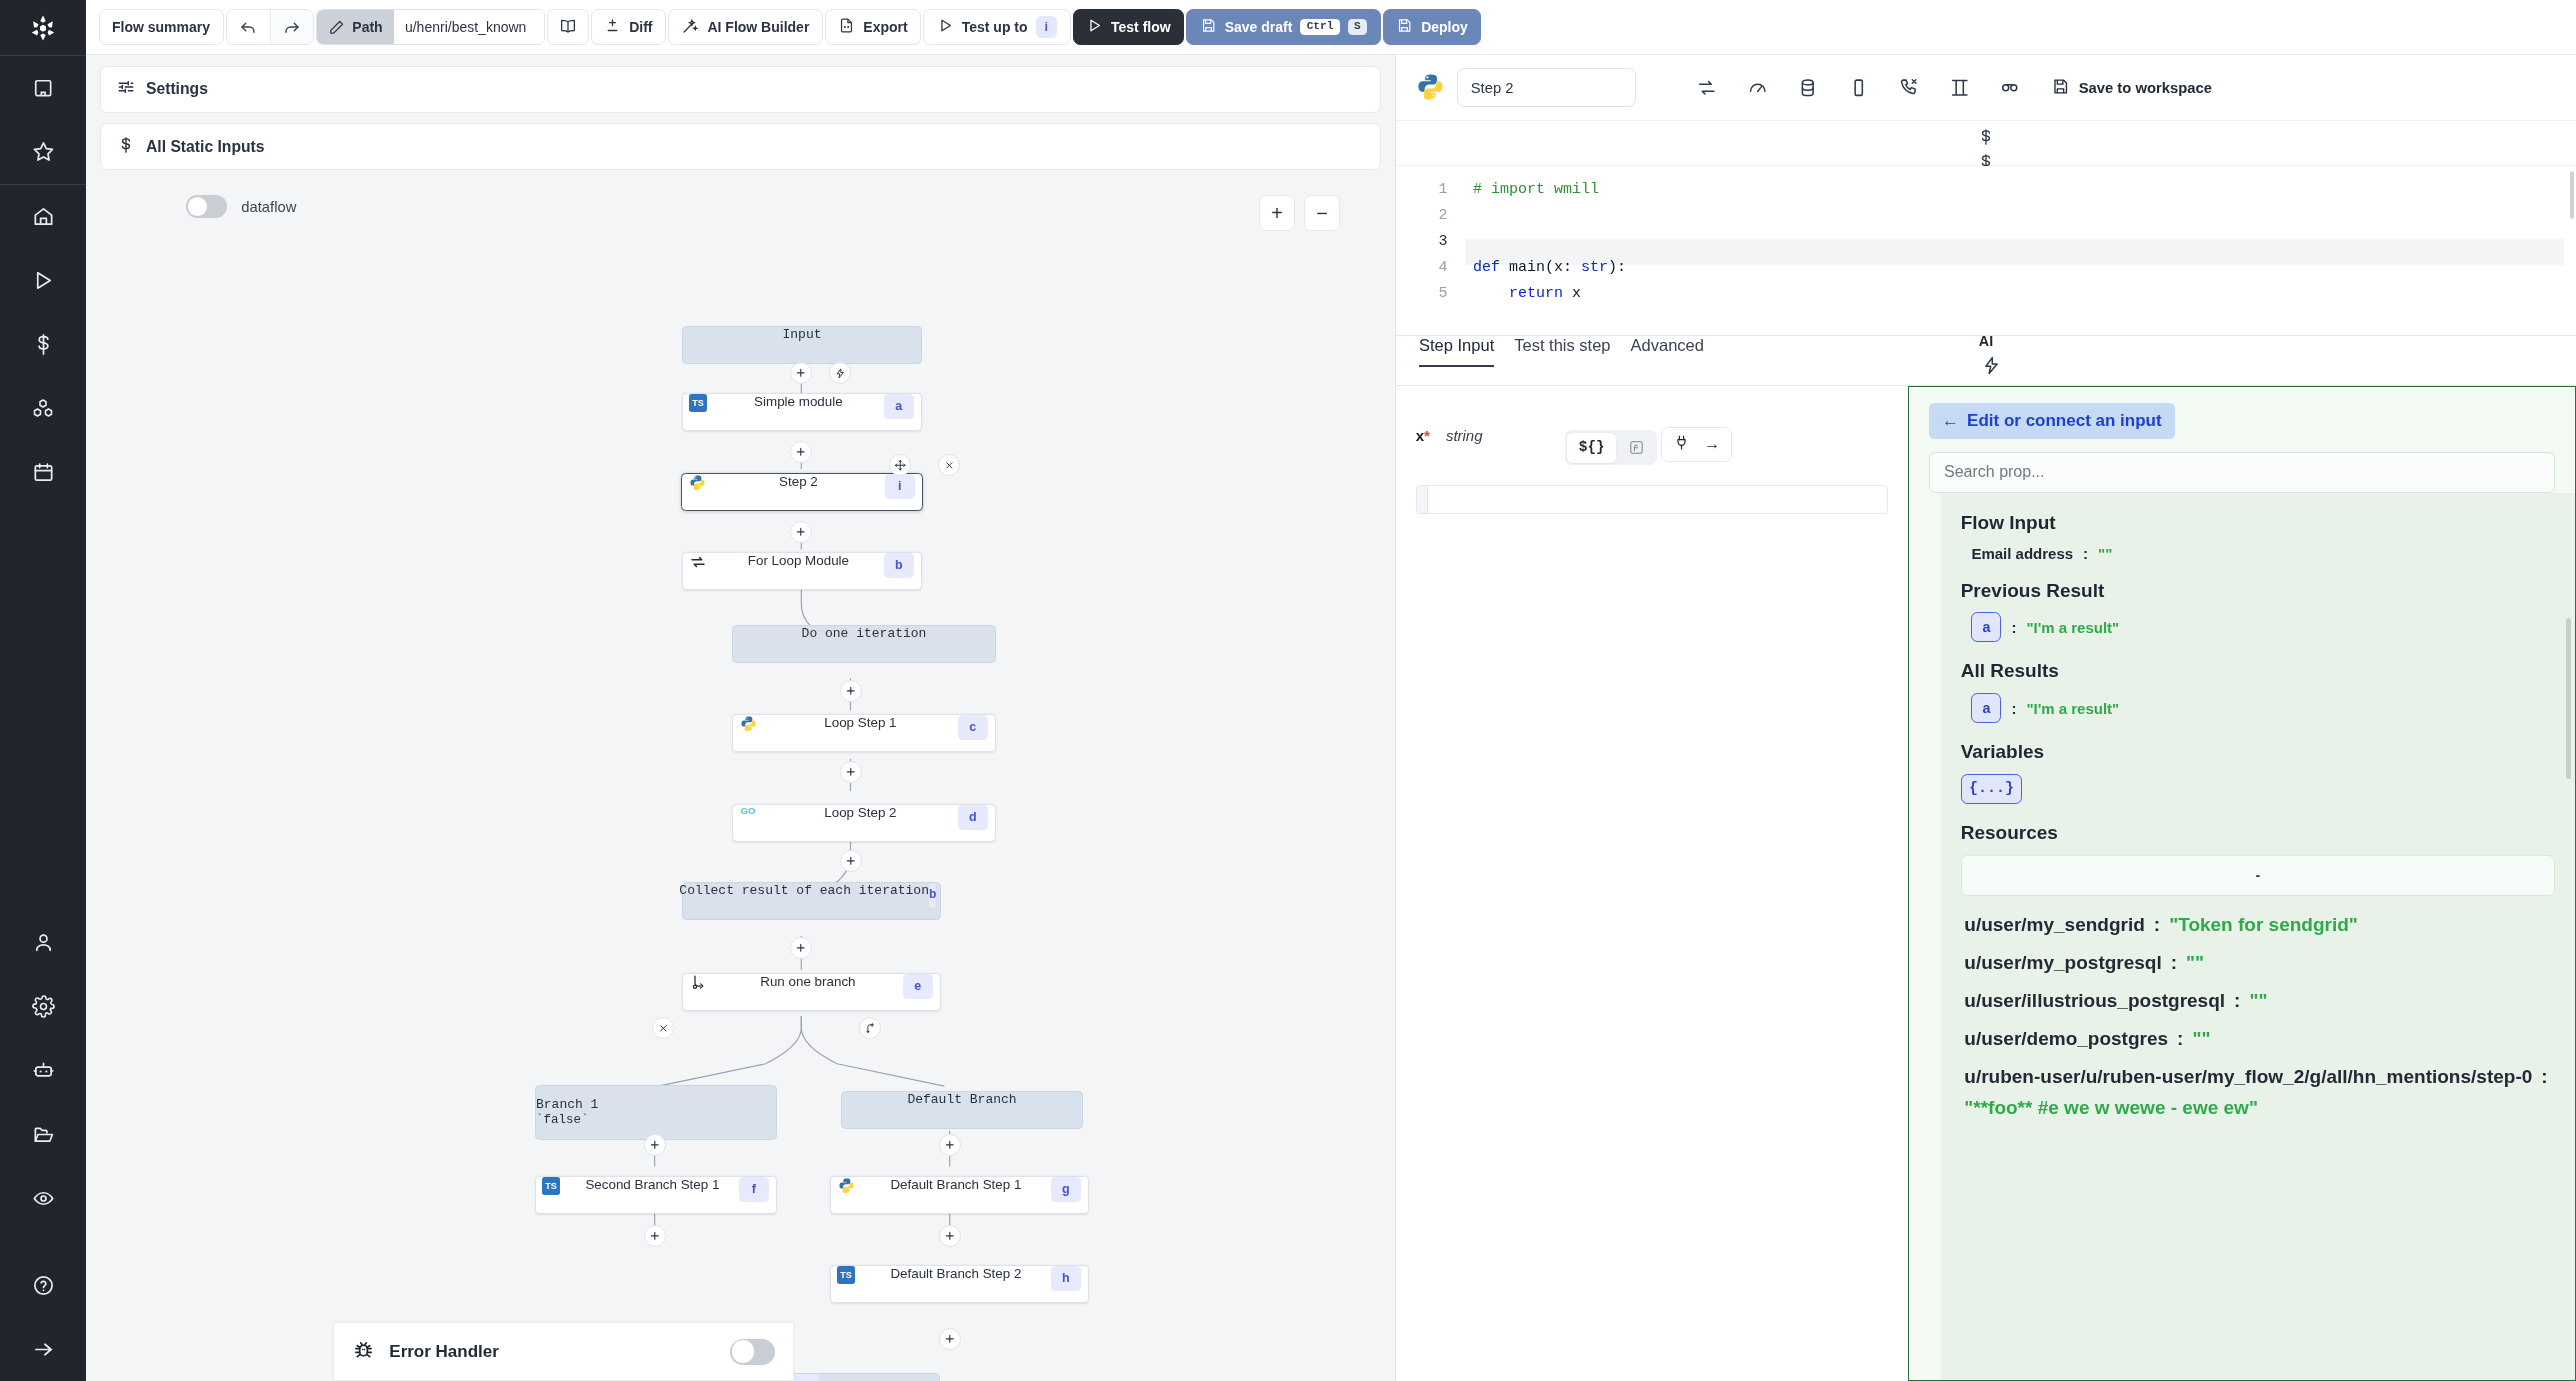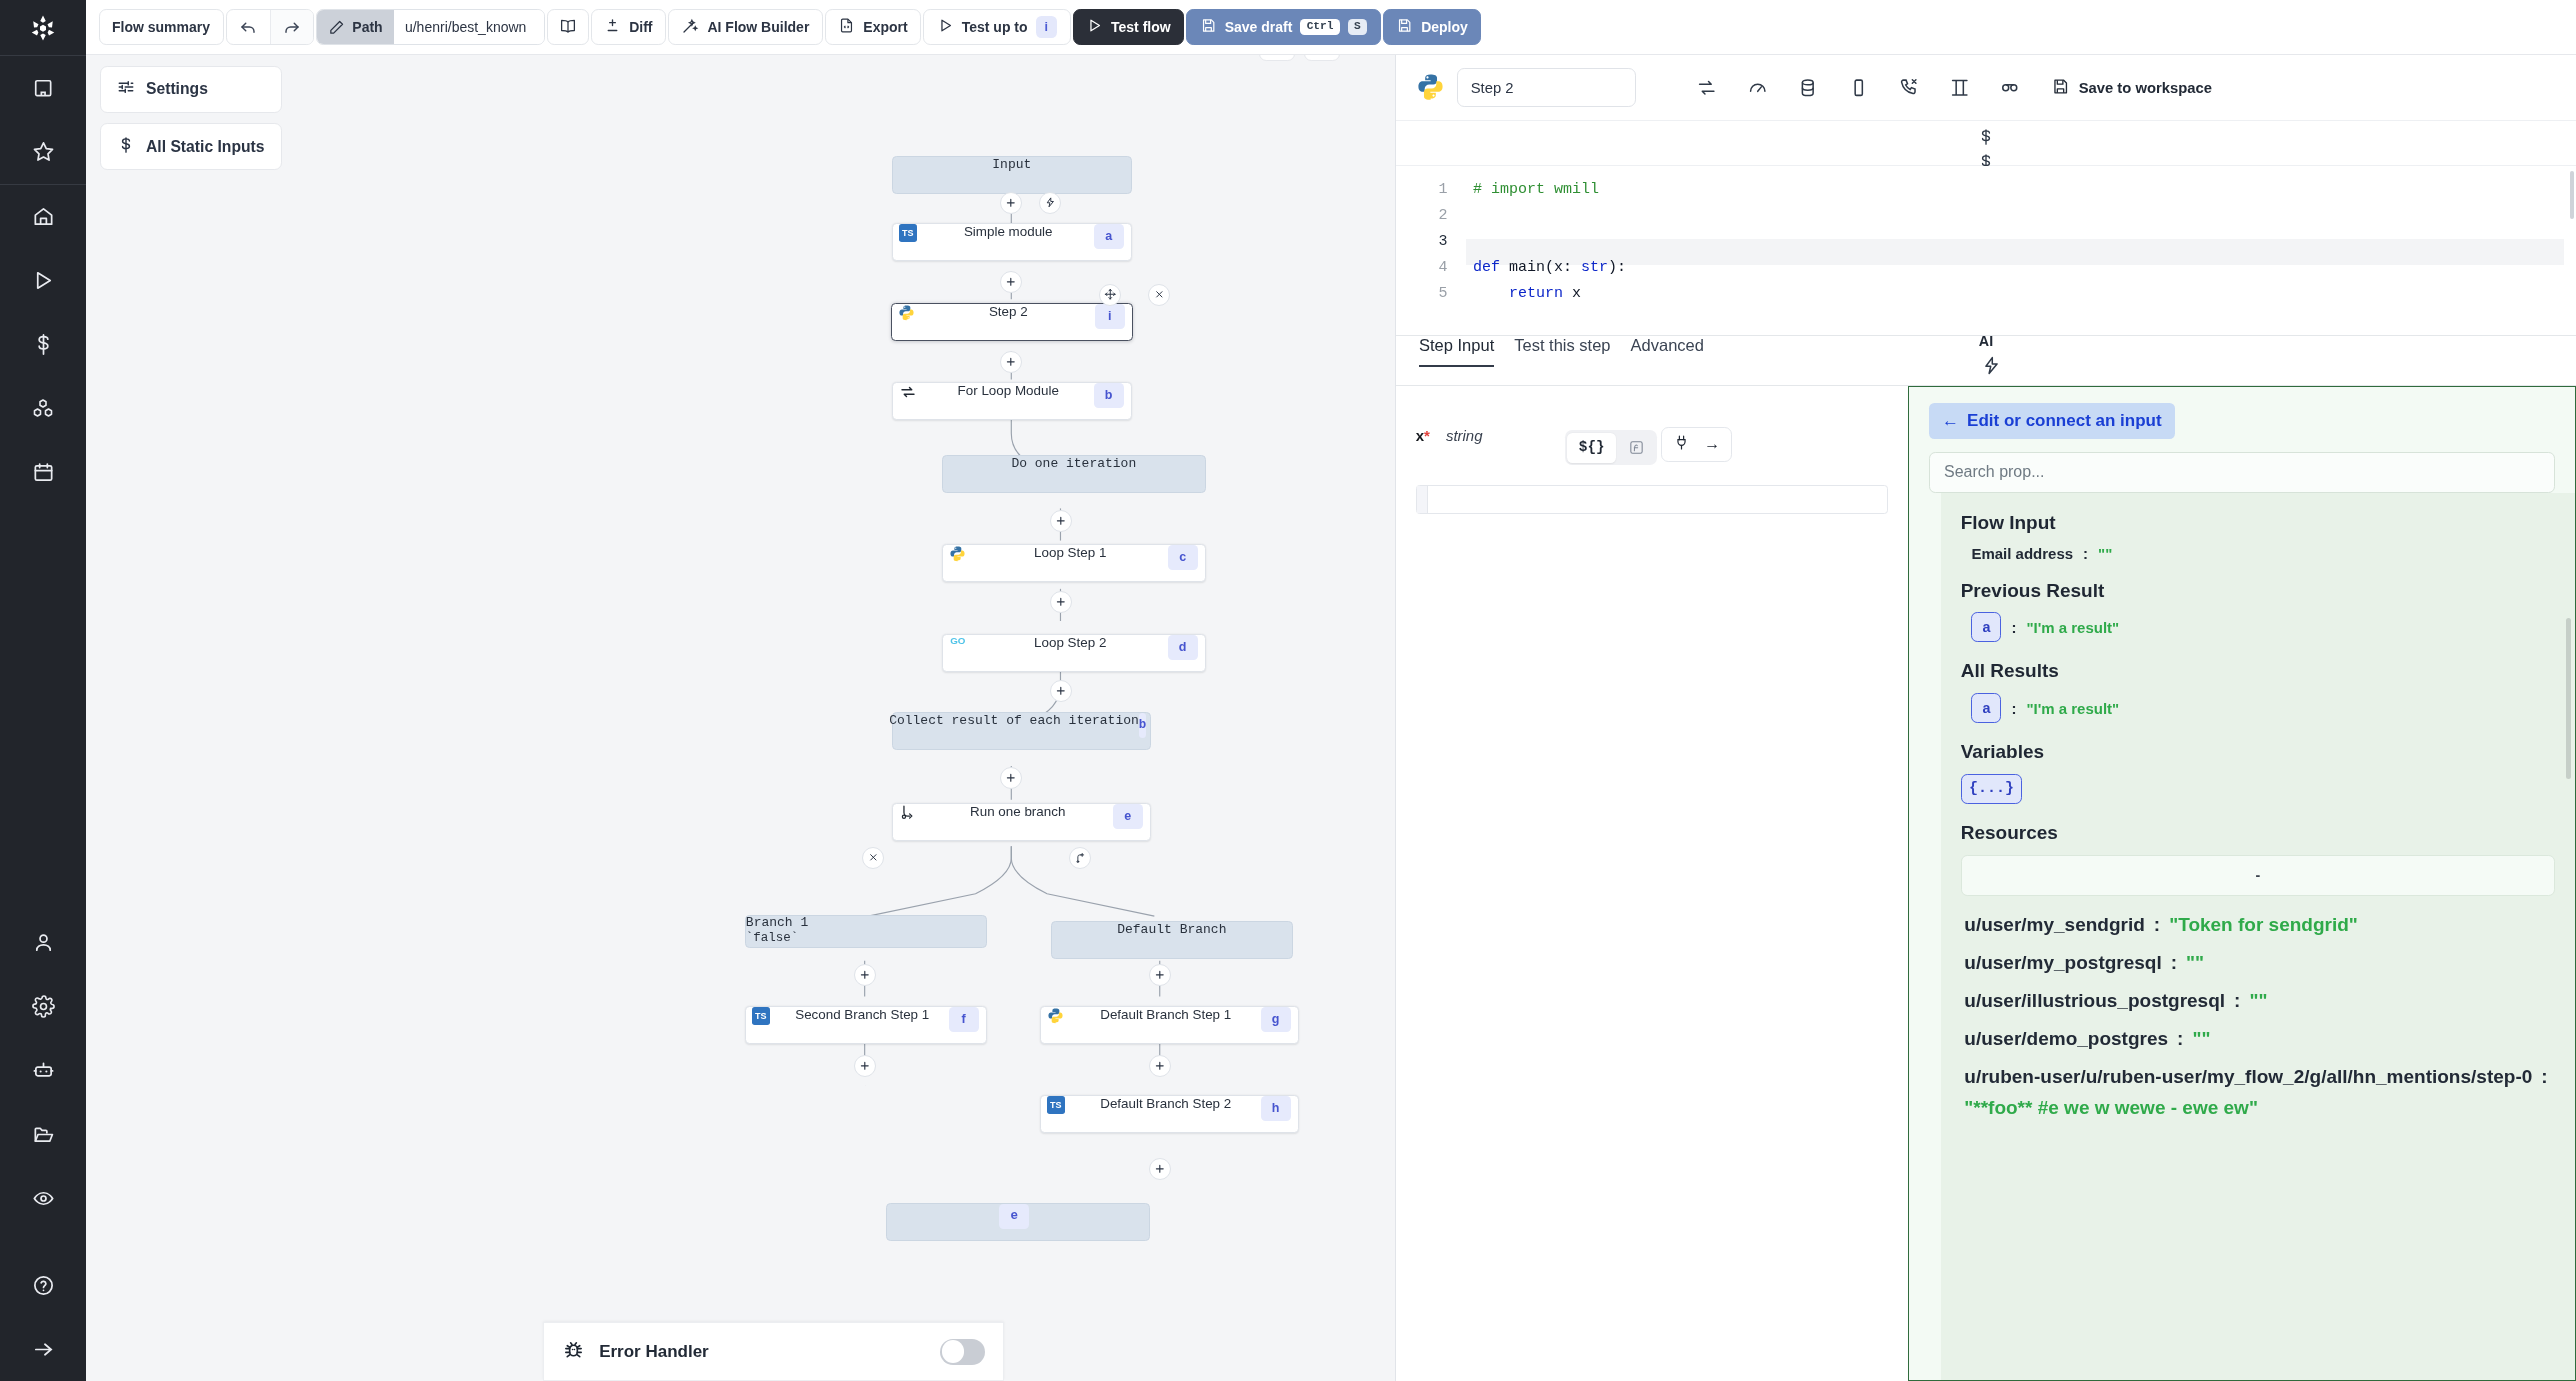--- a/index.html
+++ b/index.html
@@ -19,21 +19,21 @@
   .rail-logo { height: 55px; width: 86px; display:flex; align-items:center; justify-content:center; }
   .rail-sep { width: 86px; height: 0.9px; background: #363a42; }
   .rail-item {
     width: 86px; height: 64px; display: flex; align-items: center; justify-content: center;
     color: #e7e9ee;
   }
   .rail-spacer { flex: 1 1 auto; }
   .rail-gap { height: 23px; }
 
   
-  .center { width: 1309px; flex: 0 0 1309px; height: 1381px; display: flex; flex-direction: row;
+  .center { width: 1309px; flex: 0 0 1309px; height: 1381px; display: flex; flex-direction: column;
             background: #f4f5f7; position: relative; }
 
   
   .toolbar {
     height: 55px; background: #ffffff; border-bottom: 0.9px solid #e6e8ec;
     display: flex; align-items: center; gap: 2px; padding: 0 0 0 12.5px;
     position: absolute; top:0; left: 86px; width: 2490px; z-index: 30;
   }
   .btn {
     height: 36px; border: 0.9px solid #e3e6ea; border-radius: 7.2px; background: #fff;
@@ -85,21 +85,21 @@
     box-shadow: 0 0.9px 1.8px rgba(20,25,40,.10);
   }
   .node .ttl { flex:1 1 auto; text-align:center; white-space:nowrap; }
   .node .lang { width: 30px; display:flex; align-items:center; justify-content:center; }
   .node .tag { width:30px; margin-right:7.2px; height:25px; border-radius:4.5px; background:#e6eafc;
                color:#4654cf; font-weight:700; font-size:12.5px; display:flex; align-items:center; justify-content:center;}
   .node.virtual { background:#d9e2ec; border-color:#cbd6e2; box-shadow:none;
                   font-family:"Liberation Mono", monospace; font-size:13px; justify-content:center;}
   .node.virtual .ttl { text-align:center; }
   .node.selected { border:1.8px solid #4a5160; box-shadow:0 0.9px 3.6px rgba(20,25,40,.2); }
-  .node.tall { height: 33px; flex-direction:column; justify-content:center; line-height:1.15; }
+  .node.tall { height: 55px; flex-direction:column; justify-content:center; line-height:1.15; }
 
   .plus {
     position:absolute; width:22.4px; height:22.4px; border-radius:50%; background:#fff;
     border:0.9px solid #dfe3e9; display:flex; align-items:center; justify-content:center; z-index:4;
     color:#2b3444;
   }
   .ts-icon { width:18px; height:18px; background:#2f74c0; border-radius:2.7px; color:#fff;
              font-size:9px; font-weight:700; display:flex; align-items:center; justify-content:center;
              font-family:"Liberation Sans", sans-serif; }
   .go-icon { color:#4fc3e8; font-weight:700; font-size:9.8px; font-family:"Liberation Sans", sans-serif;}

